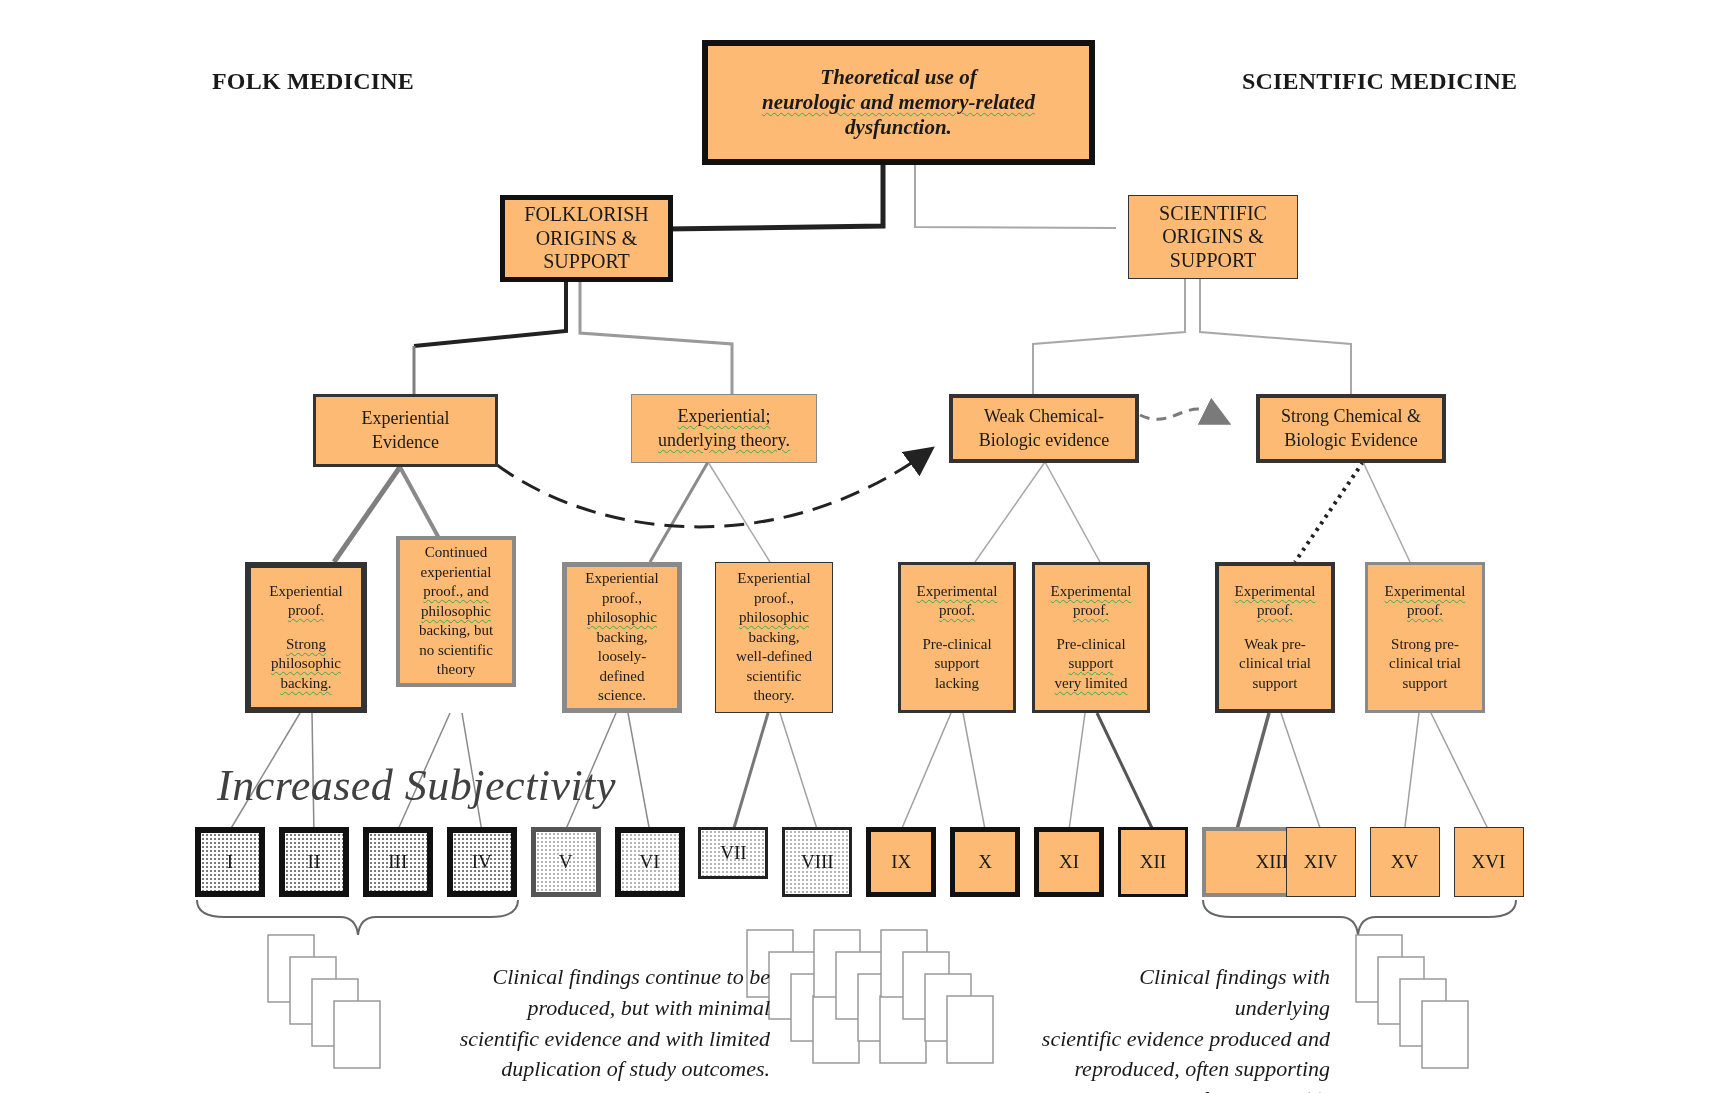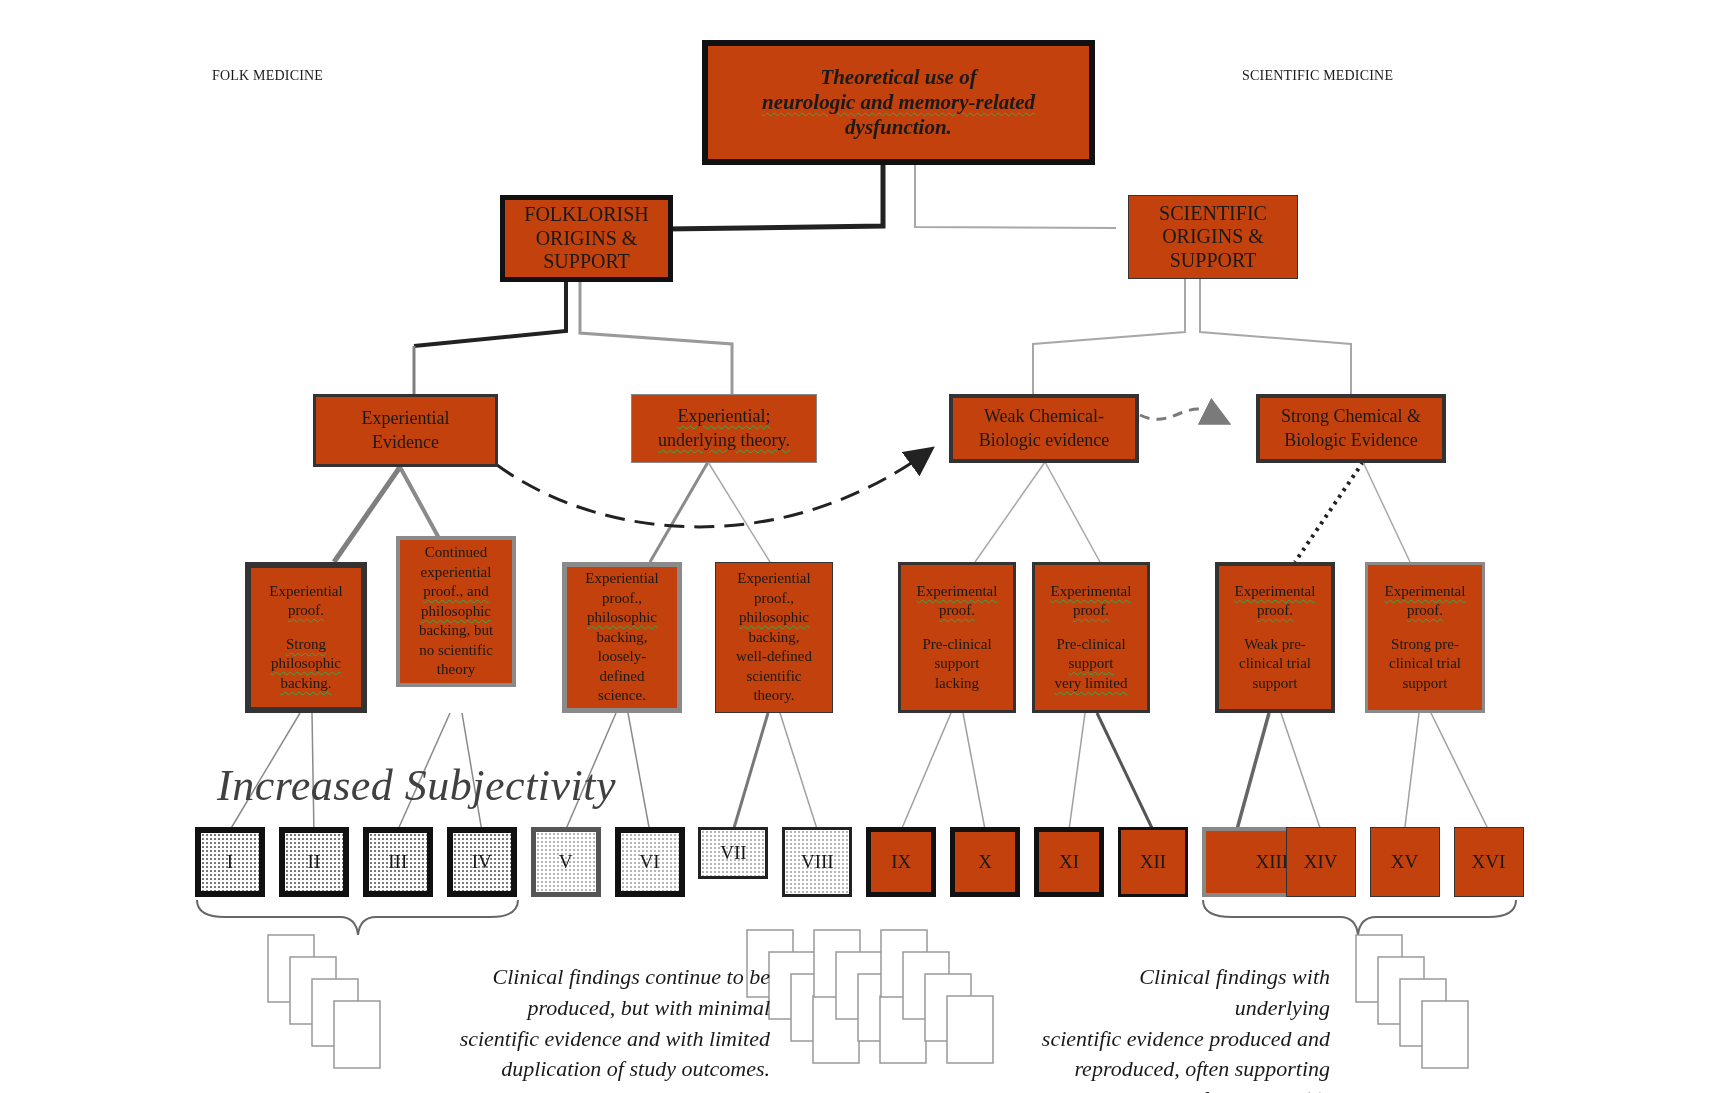--- a/index.html
+++ b/index.html
@@ -1,21 +1,21 @@
 <!DOCTYPE html>
 <html><head>
 <meta charset="utf-8">
 <style>
   html, body { margin: 0; padding: 0; background: #ffffff; }
   body { width: 1732px; height: 1093px; position: relative; overflow: hidden;
          font-family: "Liberation Serif", "DejaVu Serif", serif; color: #1a1a1a; }
   #canvas { position: absolute; left: 0; top: 0; width: 1732px; height: 1093px; }
   .abs { position: absolute; box-sizing: border-box; }
-  .heading { font-weight: normal; font-size: 14px; letter-spacing: 0.2px; }
-  .box { background: #c2410c; display: flex; align-items: center; justify-content: center;
+  .heading { font-weight: bold; font-size: 24px; letter-spacing: 0.2px; }
+  .box { background: #fdba74; display: flex; align-items: center; justify-content: center;
          text-align: center; line-height: 1.2; }
   .top-box { border: 6px solid #111; font-style: italic; font-weight: bold; font-size: 21px; line-height: 1.2; padding: 4px 14px; }
   .wavy { text-decoration: underline wavy #3aa84a; text-decoration-thickness: 1px; text-underline-offset: 3px; }
   .lvl1 { font-size: 20px; line-height: 1.17; }
   .lvl2 { font-size: 18px; line-height: 1.3; }
   .lvl3 { font-size: 15px; line-height: 1.3; padding: 4px; }
   .lvl3 .gap { display:block; height: 14px; }
   .roman { font-size: 19px; }
   .dots { background-color: #fff;
           background-image: radial-gradient(#7a7a7a 0.9px, transparent 1.2px);

